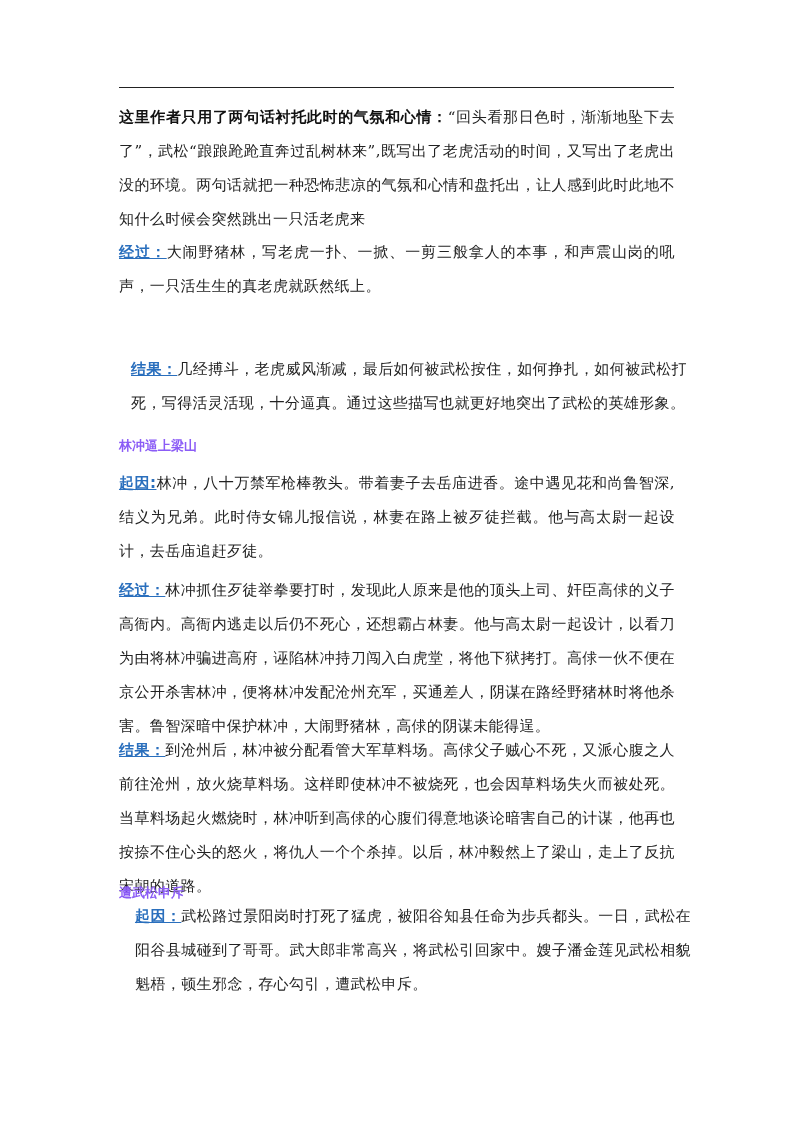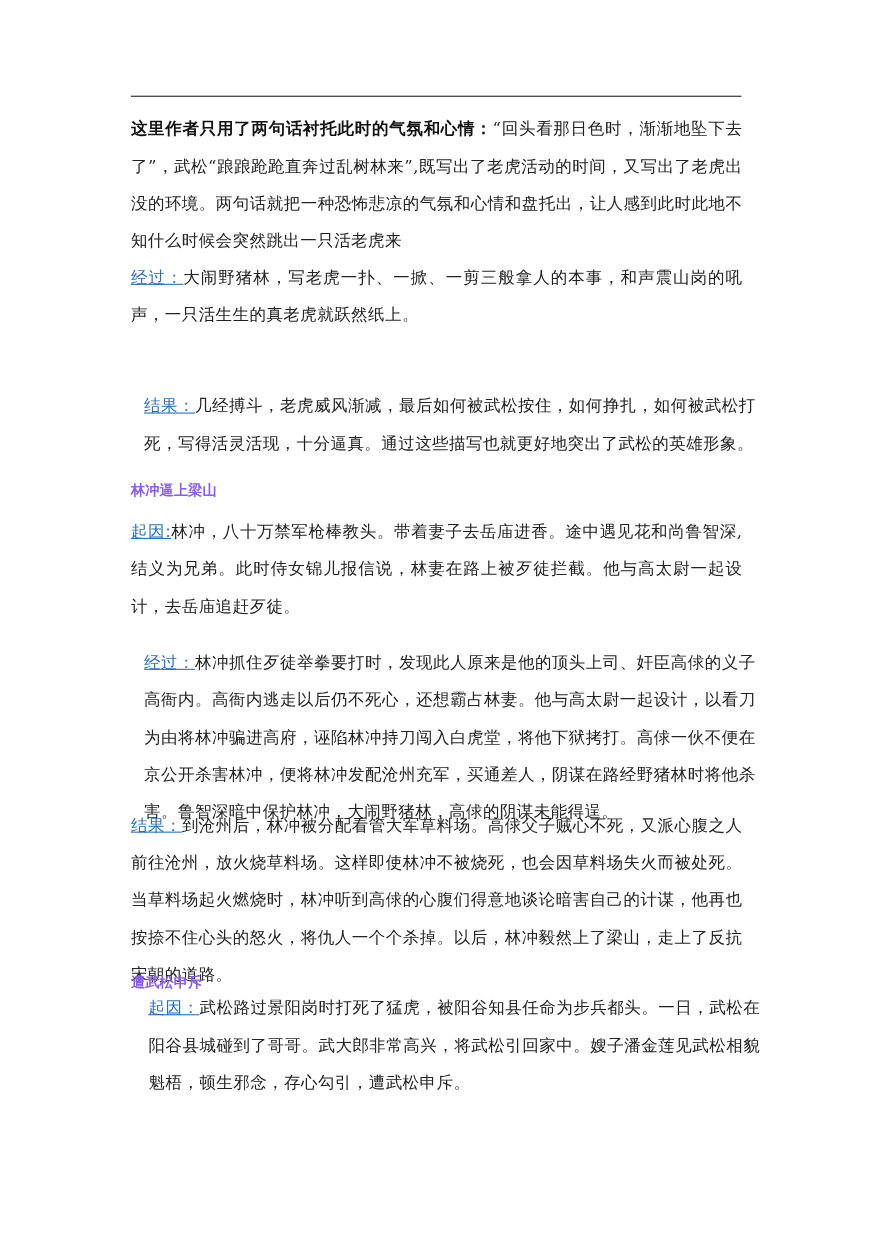--- a/index.html
+++ b/index.html
@@ -1,37 +1,37 @@
 <!DOCTYPE html>
 <html><head>
 <meta charset="utf-8">
 <style>
   html, body { margin: 0; padding: 0; background: #ffffff; }
   body { width: 793px; height: 1122px; position: relative; overflow: hidden;
          font-family: "DejaVu Serif", "Liberation Serif", serif; color: #222; }
   .rule { position: absolute; left: 119px; top: 87px; width: 555px; height: 1px; background: #222; }
   .para { position: absolute; left: 119px; width: 556px; font-size: 15px; line-height: 34px; letter-spacing: 0.4px; text-align: justify; }
   .bold { font-weight: bold; font-family: "DejaVu Sans", "Liberation Sans", sans-serif; color: #111; }
-  .label { color: #2a6fbd; font-weight: normal; font-family: "DejaVu Sans", "Liberation Sans", sans-serif; text-decoration: underline; text-decoration-color: #2a6fbd; }
+  .label { color: #2a6fbd; font-weight: bold; font-family: "DejaVu Sans", "Liberation Sans", sans-serif; text-decoration: underline; text-decoration-color: #2a6fbd; }
   .heading { position: absolute; left: 119px; font-size: 13px; font-weight: bold; color: #8b5cf6; font-family: "DejaVu Sans", "Liberation Sans", sans-serif; }
 </style>
 </head>
 <body>
 
 <div class="rule"></div>
 
 <p class="para" style="top:100px;margin:0;"><span class="bold">这里作者只用了两句话衬托此时的气氛和心情：</span><span>“回头看那日色时，渐渐地坠下去了”，武松“踉踉跄跄直奔过乱树林来”,既写出了老虎活动的时间，又写出了老虎出没的环境。两句话就把一种恐怖悲凉的气氛和心情和盘托出，让人感到此时此地不知什么时候会突然跳出一只活老虎来</span></p>
 
 <p class="para" style="top:235px;margin:0;"><span class="label">经过：</span><span>大闹野猪林，写老虎一扑、一掀、一剪三般拿人的本事，和声震山岗的吼声，一只活生生的真老虎就跃然纸上。</span></p>
 
 <p class="para" style="top:340px;margin:12px;"><span class="label">结果：</span><span>几经搏斗，老虎威风渐减，最后如何被武松按住，如何挣扎，如何被武松打死，写得活灵活现，十分逼真。通过这些描写也就更好地突出了武松的英雄形象。</span></p>
 
 <div class="heading" style="top:437px;">林冲逼上梁山</div>
 
 <p class="para" style="top:466px;margin:0;"><span class="label">起因:</span><span>林冲，八十万禁军枪棒教头。带着妻子去岳庙进香。途中遇见花和尚鲁智深,结义为兄弟。此时侍女锦儿报信说，林妻在路上被歹徒拦截。他与高太尉一起设计，去岳庙追赶歹徒。</span></p>
 
-<p class="para" style="top:573px;margin:12px;"><span class="label">经过：</span><span>林冲抓住歹徒举拳要打时，发现此人原来是他的顶头上司、奸臣高俅的义子高衙内。高衙内逃走以后仍不死心，还想霸占林妻。他与高太尉一起设计，以看刀为由将林冲骗进高府，诬陷林冲持刀闯入白虎堂，将他下狱拷打。高俅一伙不便在京公开杀害林冲，便将林冲发配沧州充军，买通差人，阴谋在路经野猪林时将他杀害。鲁智深暗中保护林冲，大闹野猪林，高俅的阴谋未能得逞。</span></p>
+<p class="para" style="top:573px;margin:0;"><span class="label">经过：</span><span>林冲抓住歹徒举拳要打时，发现此人原来是他的顶头上司、奸臣高俅的义子高衙内。高衙内逃走以后仍不死心，还想霸占林妻。他与高太尉一起设计，以看刀为由将林冲骗进高府，诬陷林冲持刀闯入白虎堂，将他下狱拷打。高俅一伙不便在京公开杀害林冲，便将林冲发配沧州充军，买通差人，阴谋在路经野猪林时将他杀害。鲁智深暗中保护林冲，大闹野猪林，高俅的阴谋未能得逞。</span></p>
 
 <p class="para" style="top:733px;margin:0;"><span class="label">结果：</span><span>到沧州后，林冲被分配看管大军草料场。高俅父子贼心不死，又派心腹之人前往沧州，放火烧草料场。这样即使林冲不被烧死，也会因草料场失火而被处死。当草料场起火燃烧时，林冲听到高俅的心腹们得意地谈论暗害自己的计谋，他再也按捺不住心头的怒火，将仇人一个个杀掉。以后，林冲毅然上了梁山，走上了反抗宋朝的道路。</span></p>
 
 <div class="heading" style="top:884px;">遭武松申斥</div>
 
 <p class="para" style="top:883px;margin:16px;"><span class="label">起因：</span><span>武松路过景阳岗时打死了猛虎，被阳谷知县任命为步兵都头。一日，武松在阳谷县城碰到了哥哥。武大郎非常高兴，将武松引回家中。嫂子潘金莲见武松相貌魁梧，顿生邪念，存心勾引，遭武松申斥。</span></p>
 
 </body></html>

